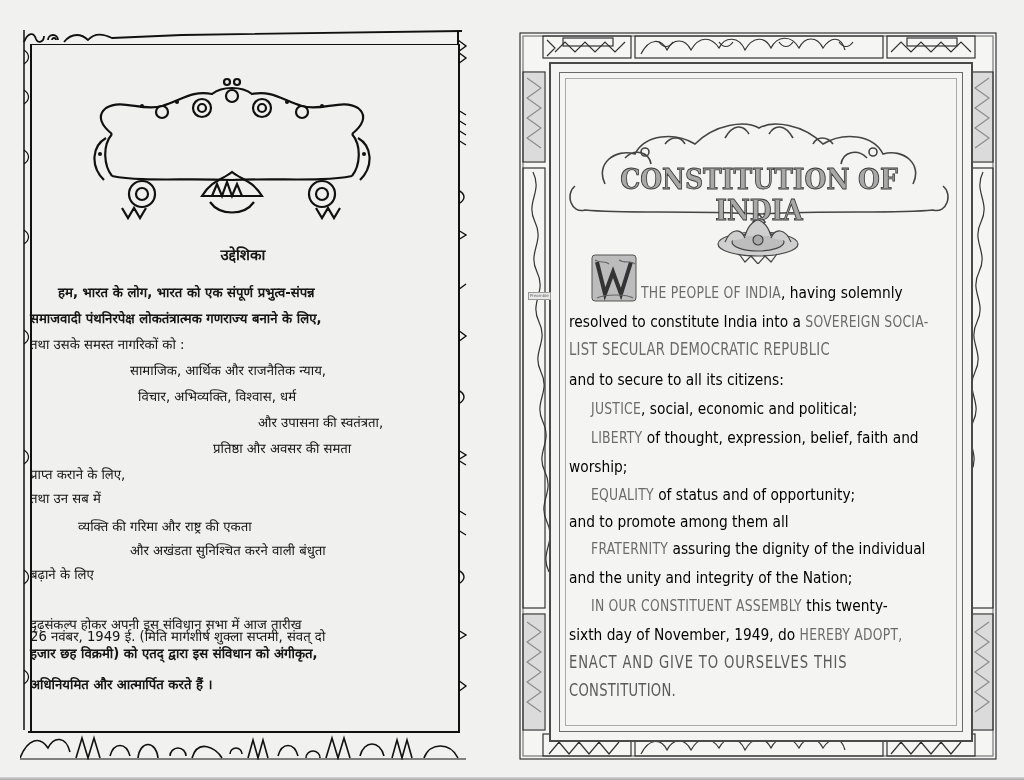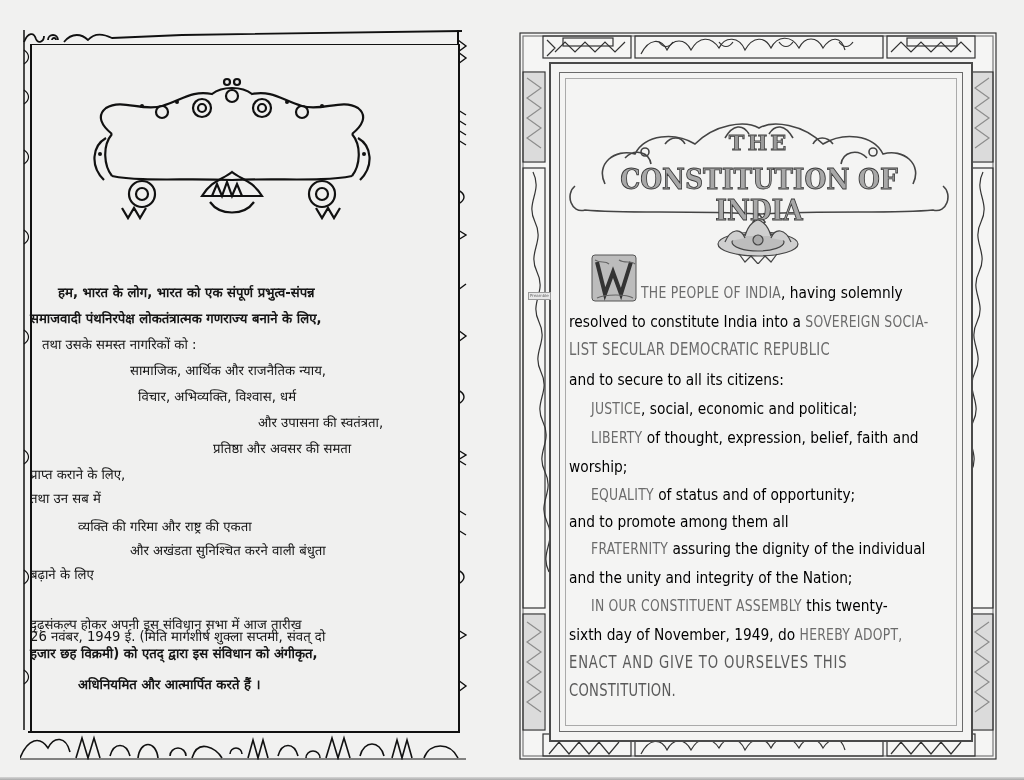--- a/index.html
+++ b/index.html
@@ -152,39 +152,40 @@
     </g>
     <g fill="#111">
       <circle cx="60" cy="30" r="2"></circle>
         <circle cx="95" cy="26" r="2"></circle>
         <circle cx="205" cy="26" r="2"></circle>
         <circle cx="240" cy="30" r="2"></circle>
       <circle cx="18" cy="78" r="2"></circle>
         <circle cx="282" cy="78" r="2"></circle>
     </g>
   </svg>
+  <div class="hi-subtitle">उद्देशिका</div>
 
   <div class="hi-body" style="top:252px">
     <div class="hi-line hi-bold" style="left:28px;top:0px;">हम, भारत के लोग, भारत को एक संपूर्ण प्रभुत्व-संपन्न</div>
     <div class="hi-line hi-bold" style="left:0;top:26px;">समाजवादी पंथनिरपेक्ष लोकतंत्रात्मक गणराज्य बनाने के लिए,</div>
-    <div class="hi-line" style="left:12px;top:52px;text-align:center;">तथा उसके समस्त नागरिकों को :</div>
+    <div class="hi-line" style="left:0;top:52px;text-align:center;">तथा उसके समस्त नागरिकों को :</div>
     <div class="hi-line" style="left:100px;top:78px;">सामाजिक, आर्थिक और राजनैतिक न्याय,</div>
     <div class="hi-line" style="left:100px;top:104px;margin-left:8px;">विचार, अभिव्यक्ति, विश्वास, धर्म</div>
     <div class="hi-line" style="left:228px;top:130px;">और उपासना की स्वतंत्रता,</div>
     <div class="hi-line" style="left:183px;top:156px;">प्रतिष्ठा और अवसर की समता</div>
     <div class="hi-line" style="left:0;top:182px;">प्राप्त कराने के लिए,</div>
     <div class="hi-line" style="left:0;top:206px;">तथा उन सब में</div>
     <div class="hi-line" style="left:48px;top:234px;">व्यक्ति की गरिमा और राष्ट्र की एकता</div>
     <div class="hi-line" style="left:100px;top:258px;">और अखंडता सुनिश्चित करने वाली बंधुता</div>
     <div class="hi-line" style="left:0;top:282px;">बढ़ाने के लिए</div>
 
     <div class="hi-line" style="left:0;top:332px;">दृढ़संकल्प होकर अपनी इस संविधान सभा में आज तारीख</div>
     <div class="hi-line" style="left:0;top:344px;">26 नवंबर, 1949 ई. (मिति मार्गशीर्ष शुक्ला सप्तमी, संवत् दो</div>
     <div class="hi-line hi-bold" style="left:0;top:361px;">हजार छह विक्रमी) को एतद् द्वारा इस संविधान को अंगीकृत,</div>
-    <div class="hi-line hi-bold" style="left:0;top:392px;margin-left:48px;">अधिनियमित और आत्मार्पित करते हैं ।</div>
+    <div class="hi-line hi-bold" style="left:0;top:392px;">अधिनियमित और आत्मार्पित करते हैं ।</div>
   </div>
 </div>
 
 <div class="right-page">
 
   <svg style="position:absolute;left:0;top:0;width:478px;height:728px" viewBox="0 0 478 728">
     <g fill="none" stroke="#333" stroke-width="1.2">
       <rect x="1" y="1" width="476" height="726"></rect>
       <rect x="4" y="4" width="470" height="720" stroke="#777"></rect>
 
@@ -240,21 +241,20 @@
       <path d="M60 44 c10 -10 24 -6 26 6 M302 44 c-10 -10 -24 -6 -26 6"></path>
       <path d="M100 30 c6 -8 16 -8 20 0 M268 30 c-6 -8 -16 -8 -20 0"></path>
       <path d="M10 72 C0 80,6 100,20 96 C60 100,120 96,194 100 C268 96,328 100,368 96 C382 100,388 80,378 72"></path>
       <path d="M160 24 c8 -14 18 -14 24 -4 M228 24 c-8 -14 -18 -14 -24 -4"></path>
       <circle cx="80" cy="38" r="4"></circle>
         <circle cx="308" cy="38" r="4"></circle>
       <path d="M194 100 l-6 8 l6 4 l6 -4 z"></path>
     </g>
   </svg>
   <div class="rp-title-wrap">
-    <div class="rp-the">THE</div>
     <div class="rp-constitution">CONSTITUTION OF INDIA</div>
   </div>
 
   <svg style="position:absolute;left:196px;top:186px;width:86px;height:46px" viewBox="0 0 86 46">
     <g fill="#cfcfcf" stroke="#444" stroke-width="1.2">
       <ellipse cx="43" cy="26" rx="40" ry="12"></ellipse>
       <ellipse cx="43" cy="24" rx="26" ry="9" fill="#bdbdbd"></ellipse>
       <path d="M10 24 c6 -14 16 -14 20 -4 M76 24 c-6 -14 -16 -14 -20 -4 M30 18 c4 -14 12 -16 13 -16 c1 0 9 2 13 16"></path>
       <path d="M24 36 l6 8 l6 -6 l7 8 l7 -8 l6 6 l6 -8" fill="none"></path>
       <circle cx="43" cy="22" r="5" fill="#aaa"></circle>

